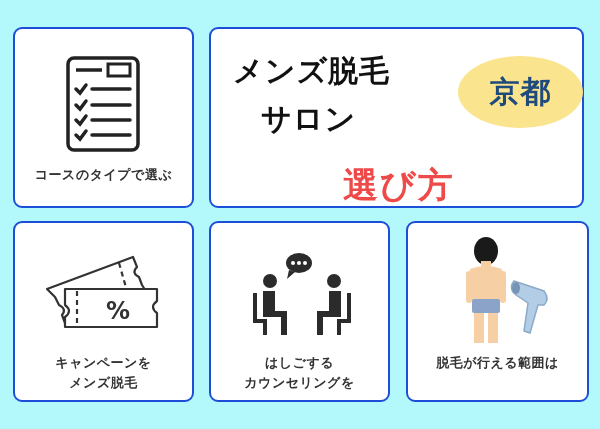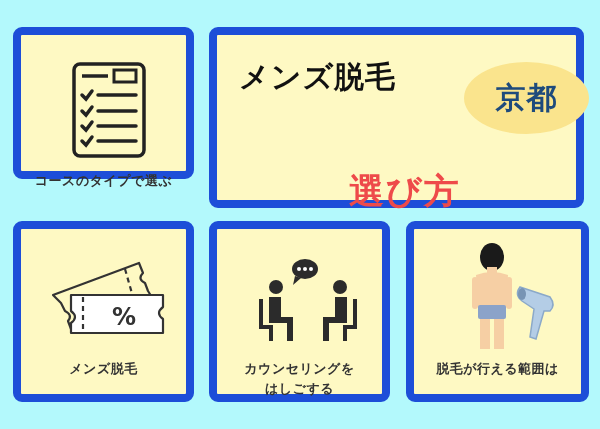--- a/index.html
+++ b/index.html
@@ -1,29 +1,29 @@
 <!DOCTYPE html>
 <html><head>
 <meta charset="utf-8">
 <style>
   html, body { margin:0; padding:0; }
   body {
     width:600px; height:429px; background:#b3f9fc; position:relative; overflow:hidden;
     font-family:"DejaVu Sans", sans-serif;
   }
   .card {
-    position:absolute; background:#fef9c3; border:8px solid #1d4ed8;
+    position:absolute; background:#ffffff; border:2px solid #1d4ed8;
     border-radius:9px; box-sizing:border-box;text-decoration:underline;
   }
   .label {
     position:absolute; left:0; right:0; text-align:center; color:#333333;
     font-weight:bold; font-size:13px; line-height:20px; letter-spacing:0.5px;
   }
   .icon { position:absolute; }
-  #c1 { left:13px; top:27px; width:181px; height:152px; }
+  #c1 { left:13px; top:27px; width:181px; height:181px; }
   #c2 { left:209px; top:27px; width:375px; height:181px; }
   #c3 { left:13px; top:221px; width:181px; height:181px; }
   #c4 { left:209px; top:221px; width:181px; height:181px; }
   #c5 { left:406px; top:221px; width:183px; height:181px; }
 
   .title-main { position:absolute; font-weight:bold; color:#111111; font-size:30px; line-height:34px; letter-spacing:1px; }
   .badge {
     position:absolute; left:247px; top:27px; width:125px; height:72px; border-radius:50%;
     background:#fae48d; display:flex; align-items:center; justify-content:center;
   }
@@ -49,37 +49,39 @@
         <line x1="28" y1="80" x2="66" y2="80"></line>
     </g>
   </svg>
   <div class="label" style="top:136px">
     <div>コースのタイプで選ぶ</div>
   </div>
 </div>
 
 <div class="card" id="c2">
   <div class="title-main" style="left:22px;top:25px">メンズ脱毛</div>
+  <div class="title-main" style="left:50px;top:73px">サロン</div>
   <div class="badge">
     <span>京都</span>
   </div>
   <div class="subtitle">選び方</div>
 </div>
 
 <div class="card" id="c3">
   <svg class="icon" style="left:30px;top:28px" width="120" height="90" viewBox="0 0 120 90">
     <g fill="none" stroke="#333" stroke-width="2.2" stroke-linejoin="round">
       <path d="M2,38 L88,6 L92,16 Q86,22 94,26 L97,34 L102,42 L20,72 L17,64 Q22,58 14,54 L10,46 Z"></path>
       <line x1="74" y1="12" x2="82" y2="40" stroke-dasharray="5,4"></line>
       <path d="M20,38 L112,38 L112,50 Q104,56 112,62 L112,76 L20,76 L20,66 Q28,60 20,54 Z" fill="#fff"></path>
       <line x1="32" y1="40" x2="32" y2="74" stroke-dasharray="5,4"></line>
     </g>
     <text x="73" y="68" text-anchor="middle" font-family="DejaVu Sans, sans-serif" font-weight="bold" font-size="24" fill="#333">%</text>
   </svg>
   <div class="label" style="top:130px">
+    <div>キャンペーンを</div>
     <div>メンズ脱毛</div>
   </div>
 </div>
 
 <div class="card" id="c4">
   <svg class="icon" style="left:36px;top:28px" width="110" height="86" viewBox="0 0 110 86">
     <g fill="#2b2b2b">
       <ellipse cx="52" cy="12" rx="13" ry="10"></ellipse>
       <polygon points="42,19 40,28 48,21"></polygon>
       <circle cx="23" cy="30" r="7"></circle>
@@ -89,22 +91,22 @@
       <path d="M94,40 h-12 v20 h-12 v24 h6 v-18 h18 Z"></path>
       <path d="M104,42 l-4,0 l0,26 l-10,0 l0,16 l4,0 l0,-12 l10,0 Z"></path>
     </g>
     <g fill="#fff">
         <circle cx="46" cy="12" r="2"></circle>
         <circle cx="52" cy="12" r="2"></circle>
         <circle cx="58" cy="12" r="2"></circle>
       </g>
   </svg>
   <div class="label" style="top:130px">
+    <div>はしごする</div>
     <div>カウンセリングを</div>
-    <div>はしごする</div>
   </div>
 </div>
 
 <div class="card" id="c5">
   <svg class="icon" style="left:50px;top:10px" width="100" height="118" viewBox="0 0 100 118">
     <ellipse cx="28" cy="18" rx="12" ry="14" fill="#1a1a1a"></ellipse>
     <rect x="23" y="28" width="10" height="6" fill="#f6cfa4"></rect>
     <path d="M12,36 Q28,30 44,36 L42,68 L14,68 Z" fill="#f6cfa4"></path>
     <rect x="8" y="38" width="6" height="32" rx="3" fill="#f6cfa4"></rect>
     <rect x="42" y="38" width="6" height="32" rx="3" fill="#f6cfa4"></rect>

